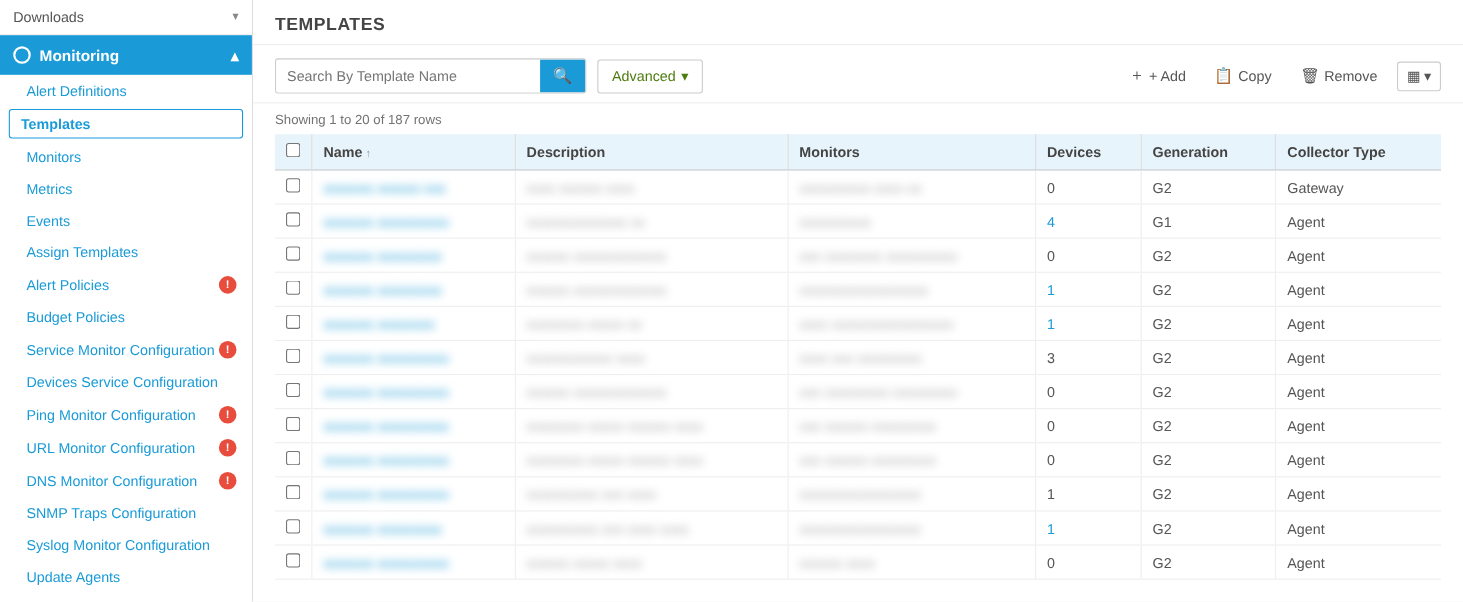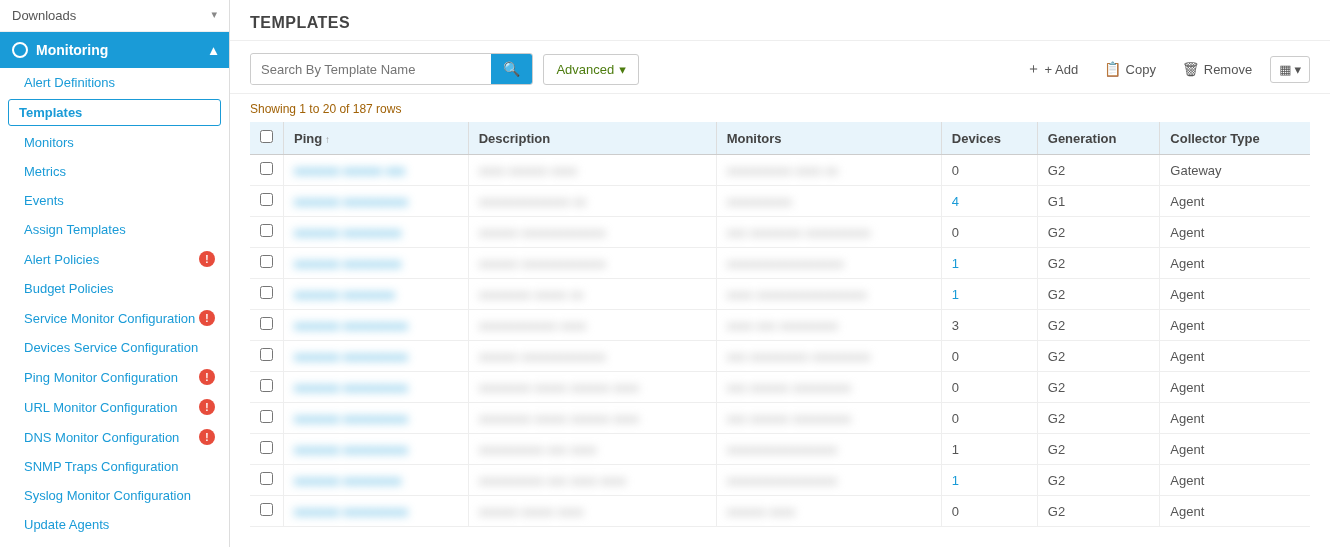--- a/index.html
+++ b/index.html
@@ -174,21 +174,21 @@
 
     
     .table-area {
       flex: 1;
       overflow-y: auto;
       padding: 0 20px 10px;
     }
     .row-count {
       padding: 8px 0 6px;
       font-size: 12px;
-      color: #a16207;
+      color: #737373;
     }
     table {
       width: 100%;
       border-collapse: collapse;
       font-size: 13px;
     }
     thead th {
       background: #e8f4fb;
       padding: 8px 10px;
       text-align: left;
@@ -310,21 +310,21 @@
   </div>
 
   <div class="table-area">
     <div class="row-count">Showing 1 to 20 of 187 rows</div>
     <table>
       <thead>
         <tr>
           <th class="cb-col">
             <input type="checkbox" style="">
           </th>
-          <th class="sortable">Ping</th>
+          <th class="sortable">Name</th>
           <th>Description</th>
           <th>Monitors</th>
           <th>Devices</th>
           <th>Generation</th>
           <th>Collector Type</th>
         </tr>
       </thead>
       <tbody id="table-body">
       <tr>
             <td class="cb-col"><input type="checkbox" style=""></td>

